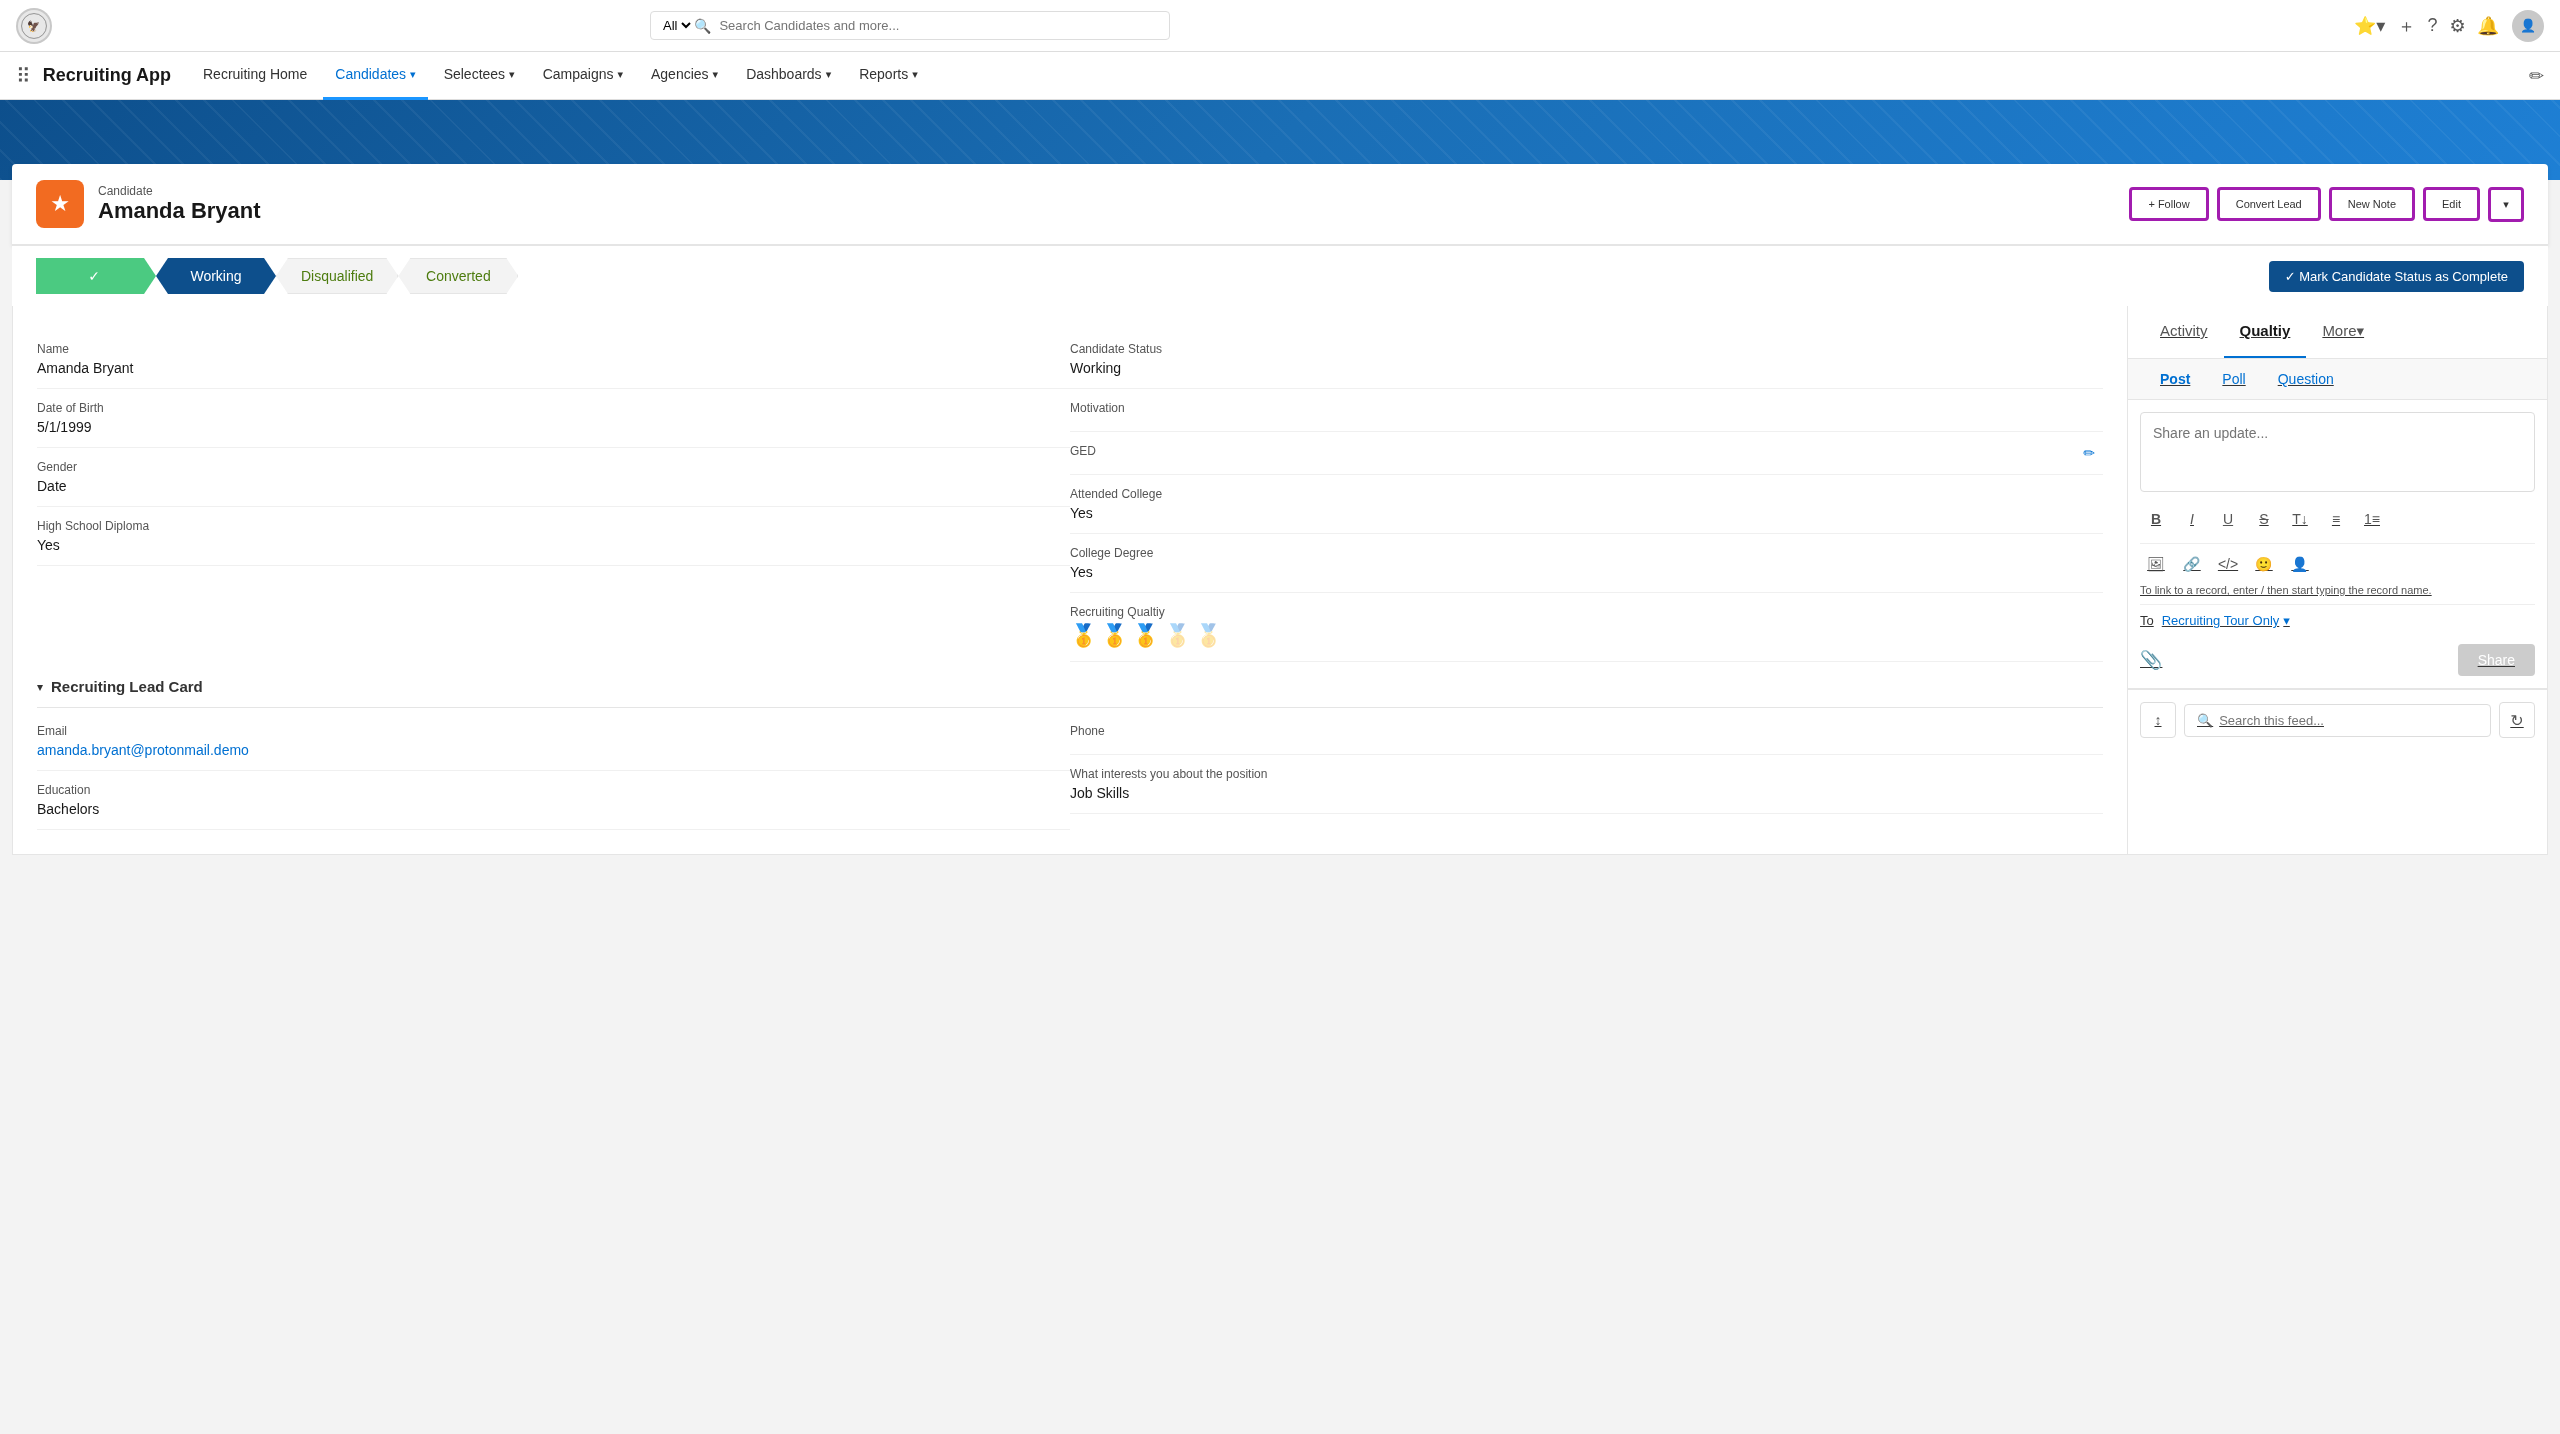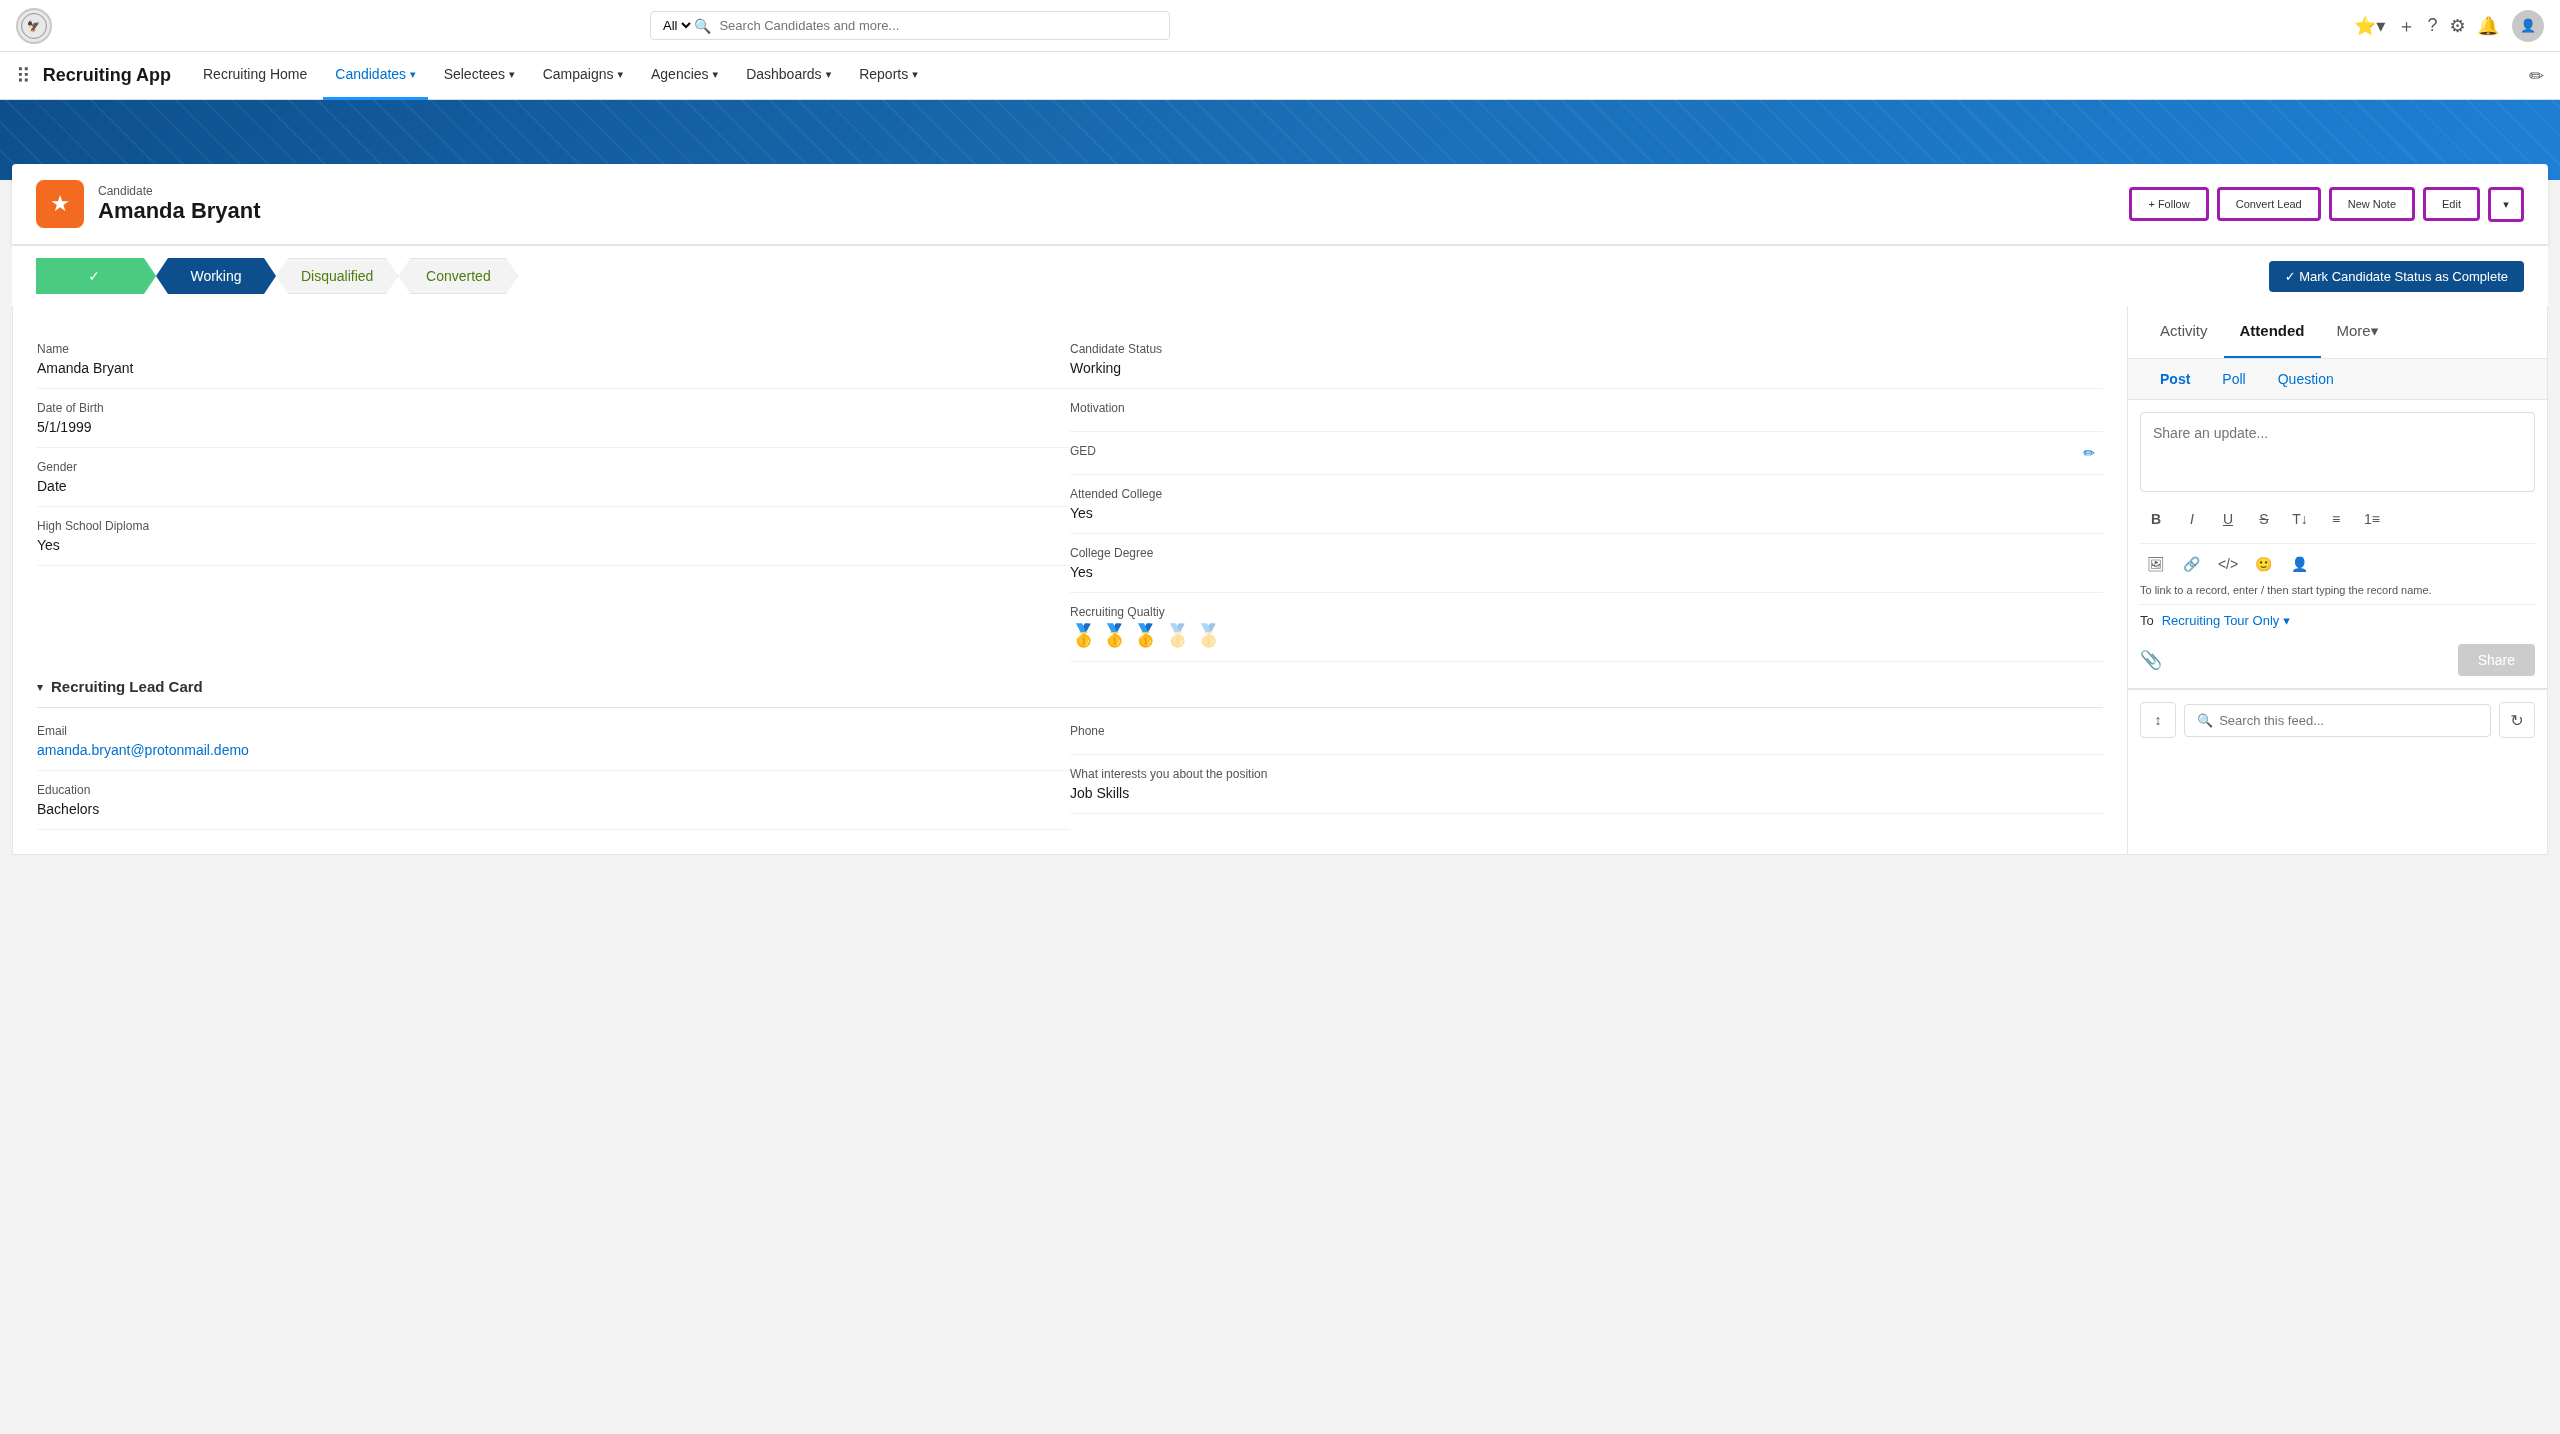--- a/index.html
+++ b/index.html
@@ -182,20 +182,21 @@
     
     .chatter-panel {
       width: 420px;
       background: #fff;
       border: 1px solid #e5e5e5;
       border-top: none;
       border-left: none;
       display: flex;
       flex-direction: column;
       flex-shrink: 0;
+      text-decoration: underline;
     }
 
     
     .chatter-tabs {
       display: flex; border-bottom: 1px solid #e5e5e5; padding: 0 16px;
     }
     .chatter-tab {
       padding: 16px 16px; font-size: 15px; cursor: pointer; color: #555;
       border-bottom: 2px solid transparent;
     }
@@ -461,21 +462,21 @@
     </div>
   </div>
 
   <div class="chatter-panel">
 
     <div class="chatter-tabs">
       <div class="chatter-tab">
         <span>Activity</span>
       </div>
       <div class="chatter-tab active">
-        <span>Attended</span>
+        <span>Qualtiy</span>
       </div>
       <div class="chatter-tab more-tab">
         <span>More▾</span>
       </div>
     </div>
 
     <div class="post-tabs">
       <div class="post-tab active">
         <span>Post</span>
       </div>

